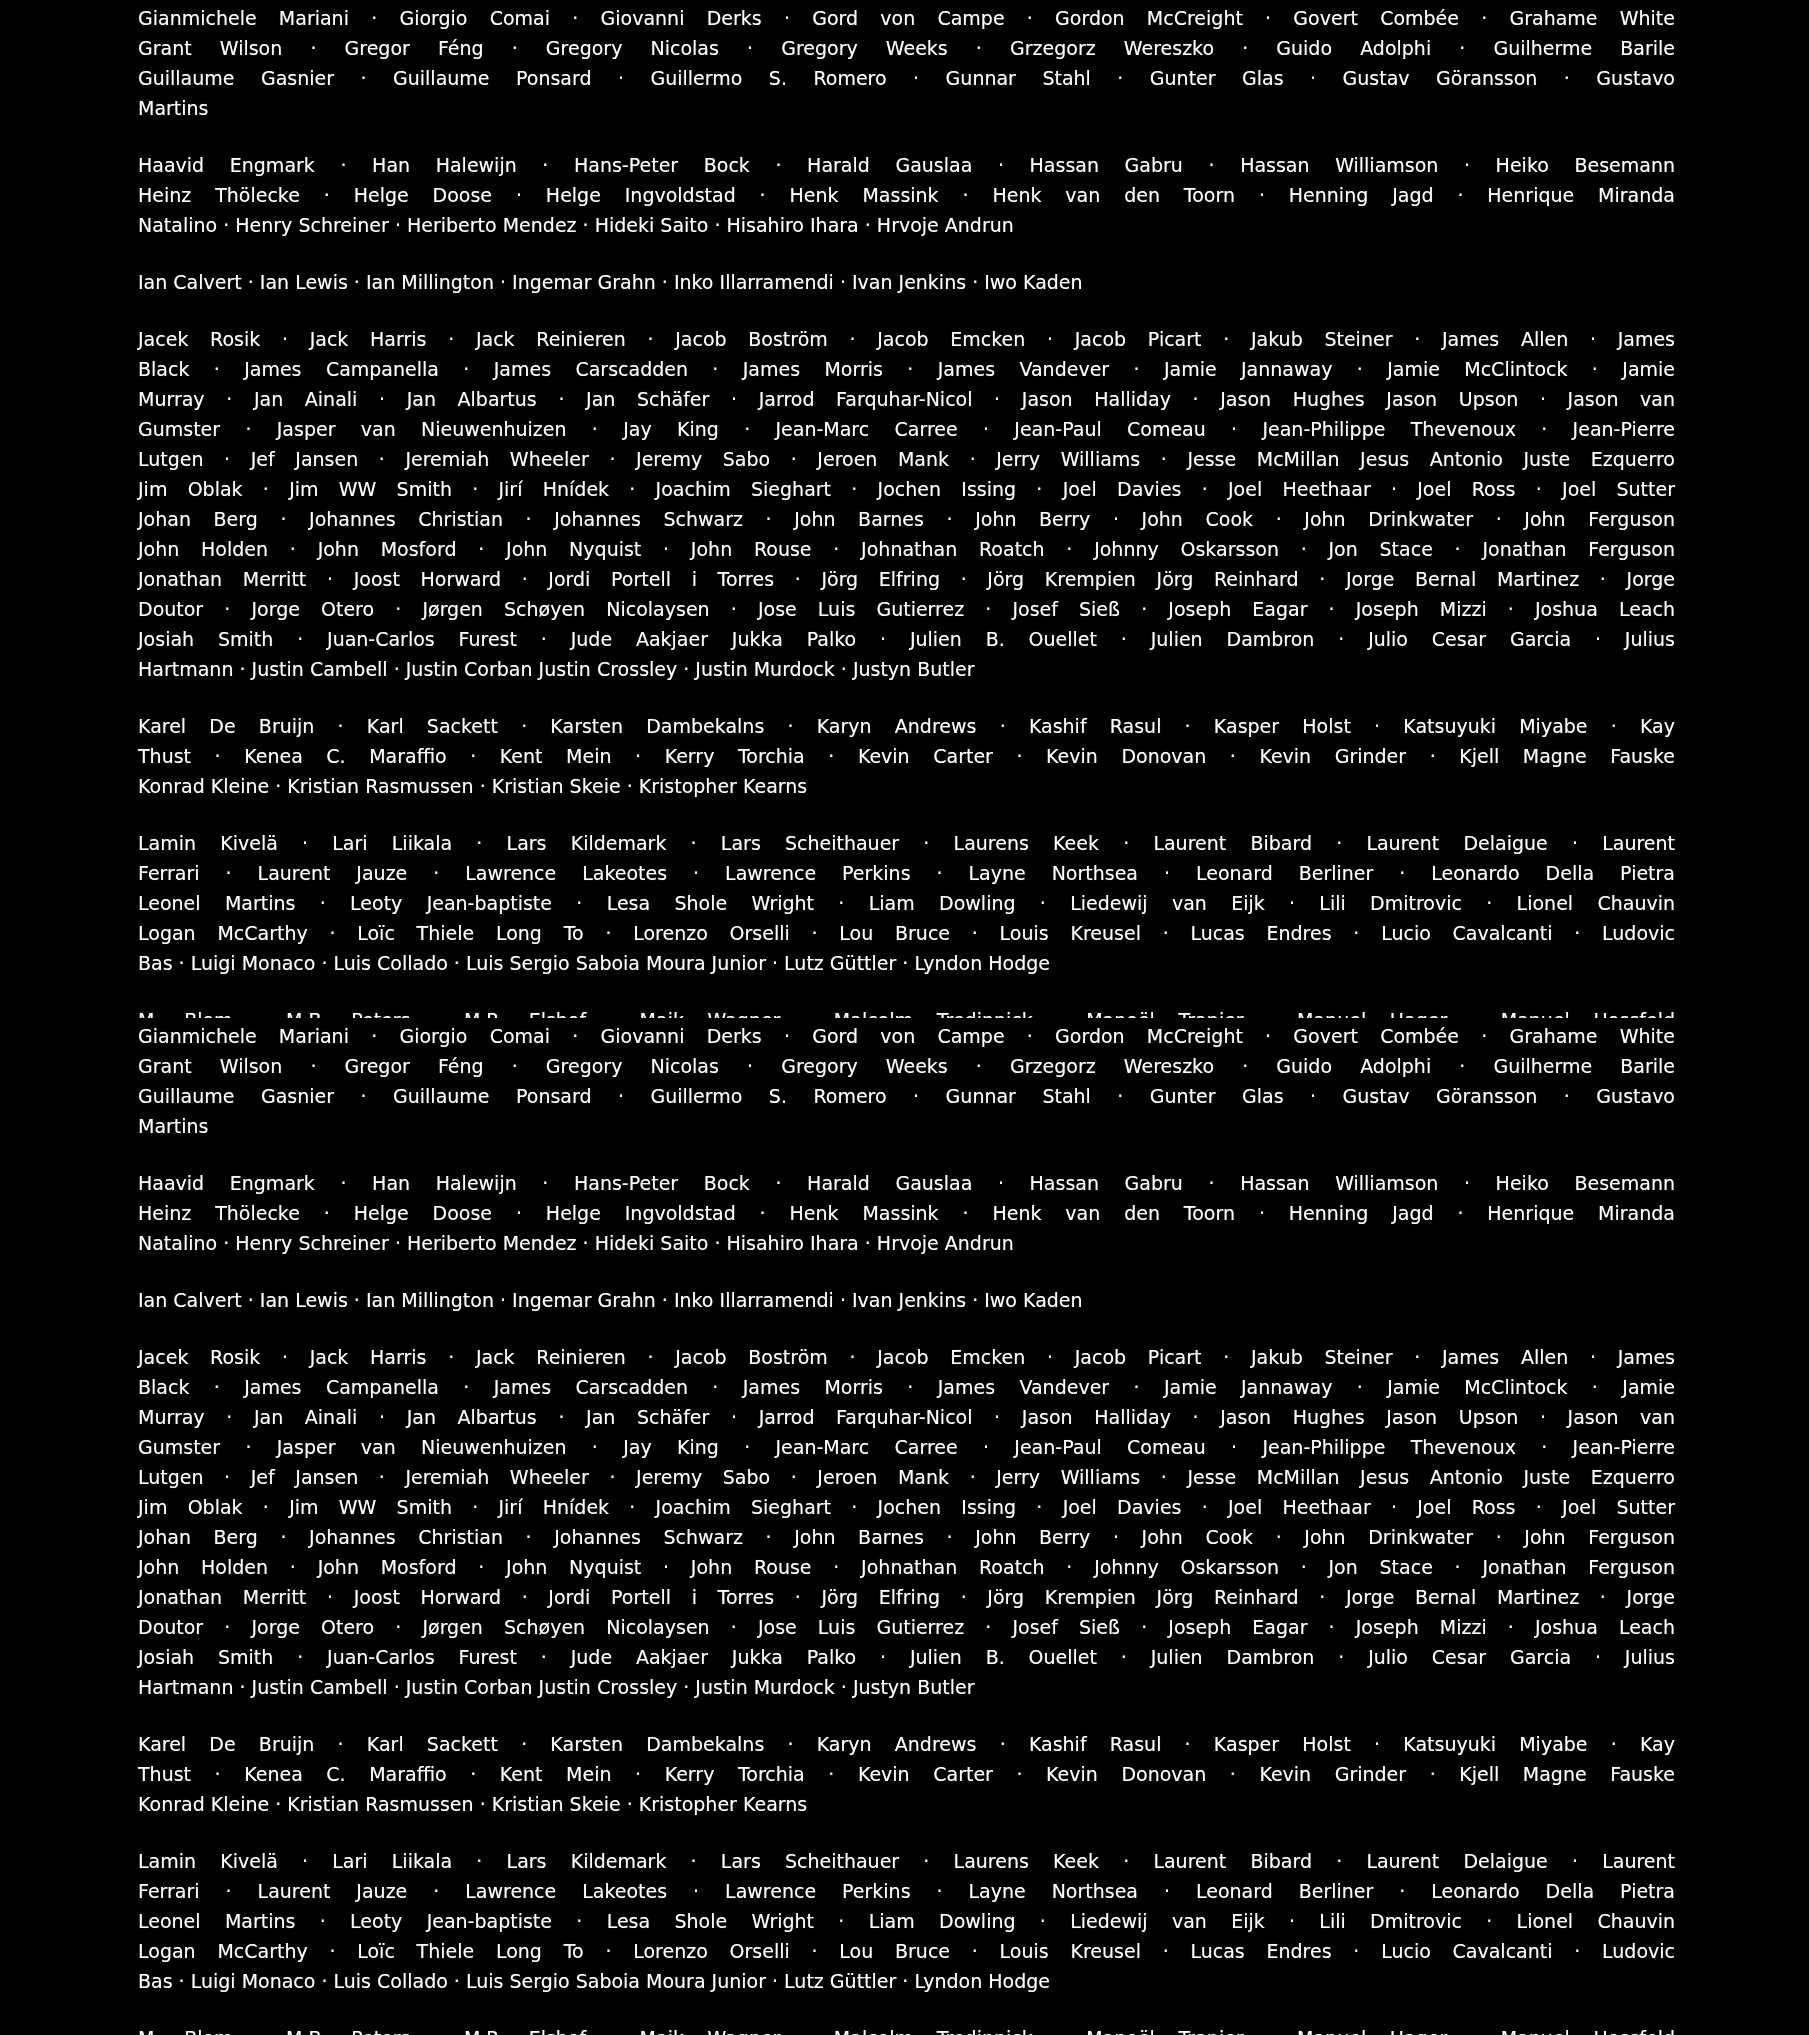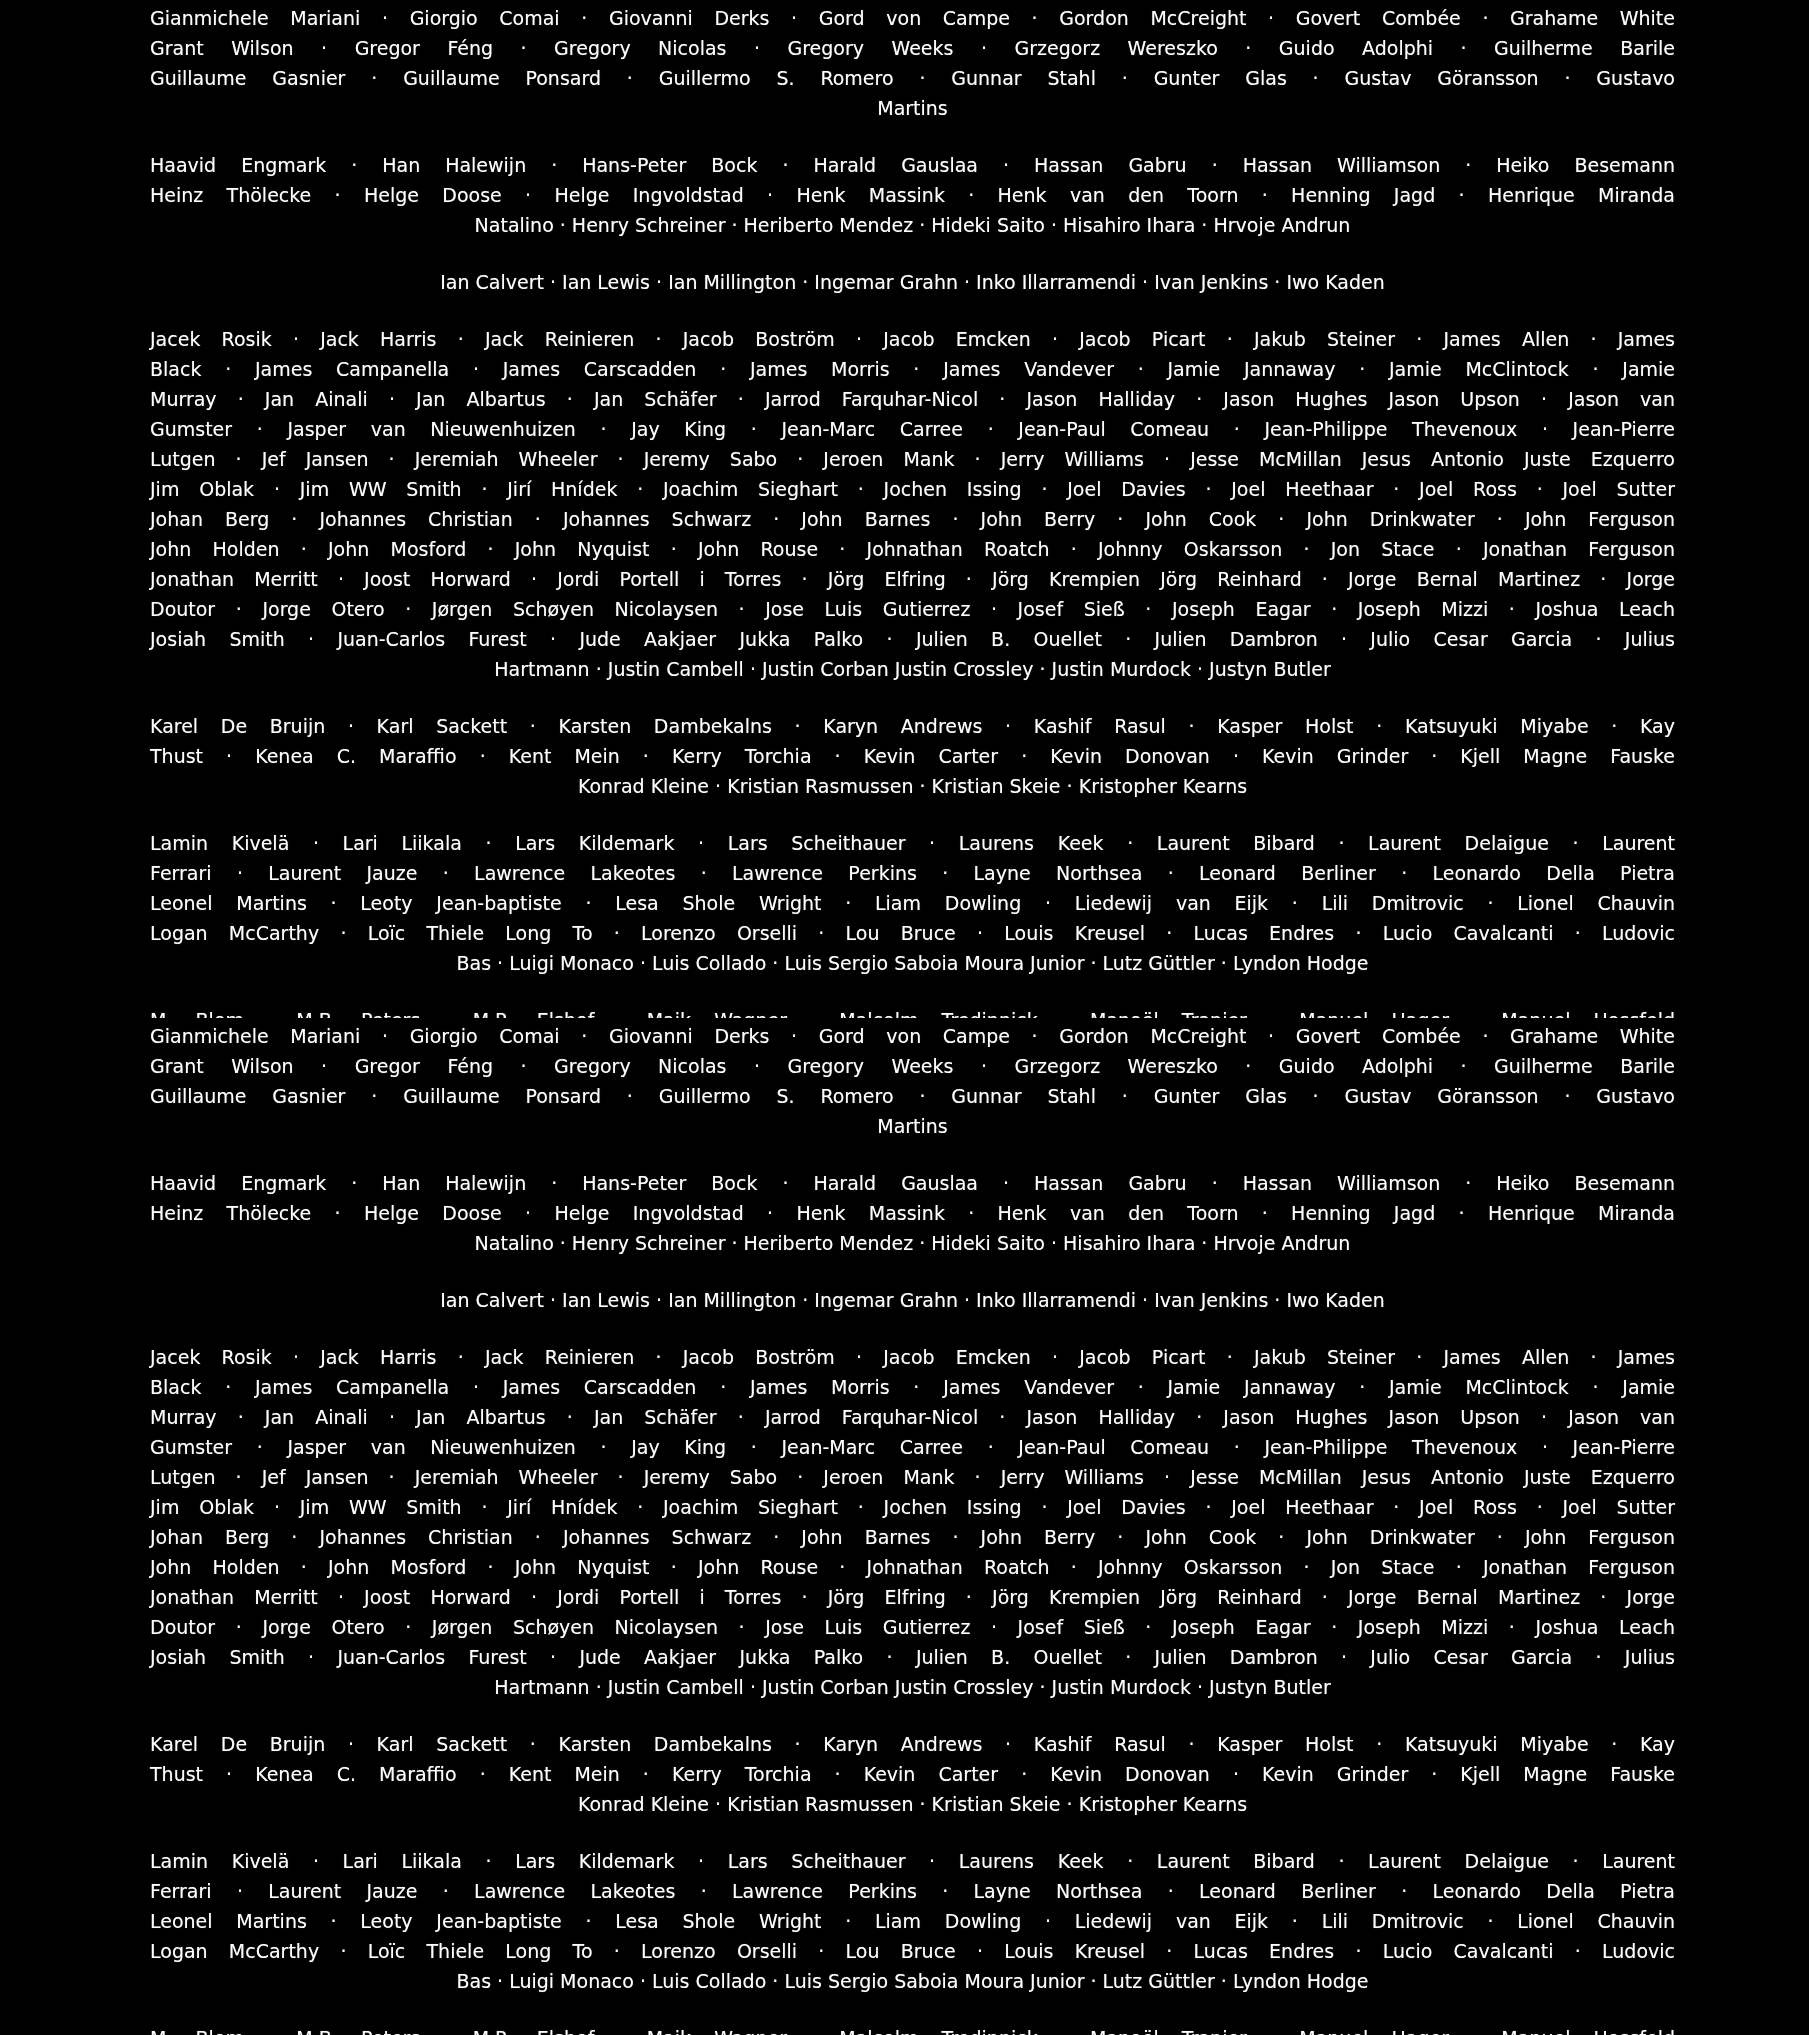--- a/index.html
+++ b/index.html
@@ -24,29 +24,29 @@
     width: 1541px;
     margin: 0 auto;
     padding-top: 2.7px;
     color: #ffffff;
     font-size: 19px;
     line-height: 30px;
     font-weight: 400;
     text-shadow: 0 0 0.9px rgba(255,255,255,0.45);
   }
   .para {
-    margin: 0 0 27px 16px;
+    margin: 0 0 27px 4px;
   }
   .line {
     text-align: justify;
     text-align-last: justify;
     white-space: normal;
   }
   .line.last {
-    text-align: center;
+    text-align: left;
     text-align-last: auto;
   }
 </style>
 </head>
 <body>
 
 <section class="half">
   <div class="credits">
       <div class="para">
         <div class="line">Gianmichele Mariani · Giorgio Comai · Giovanni Derks · Gord von Campe · Gordon McCreight · Govert Combée · Grahame White</div>

